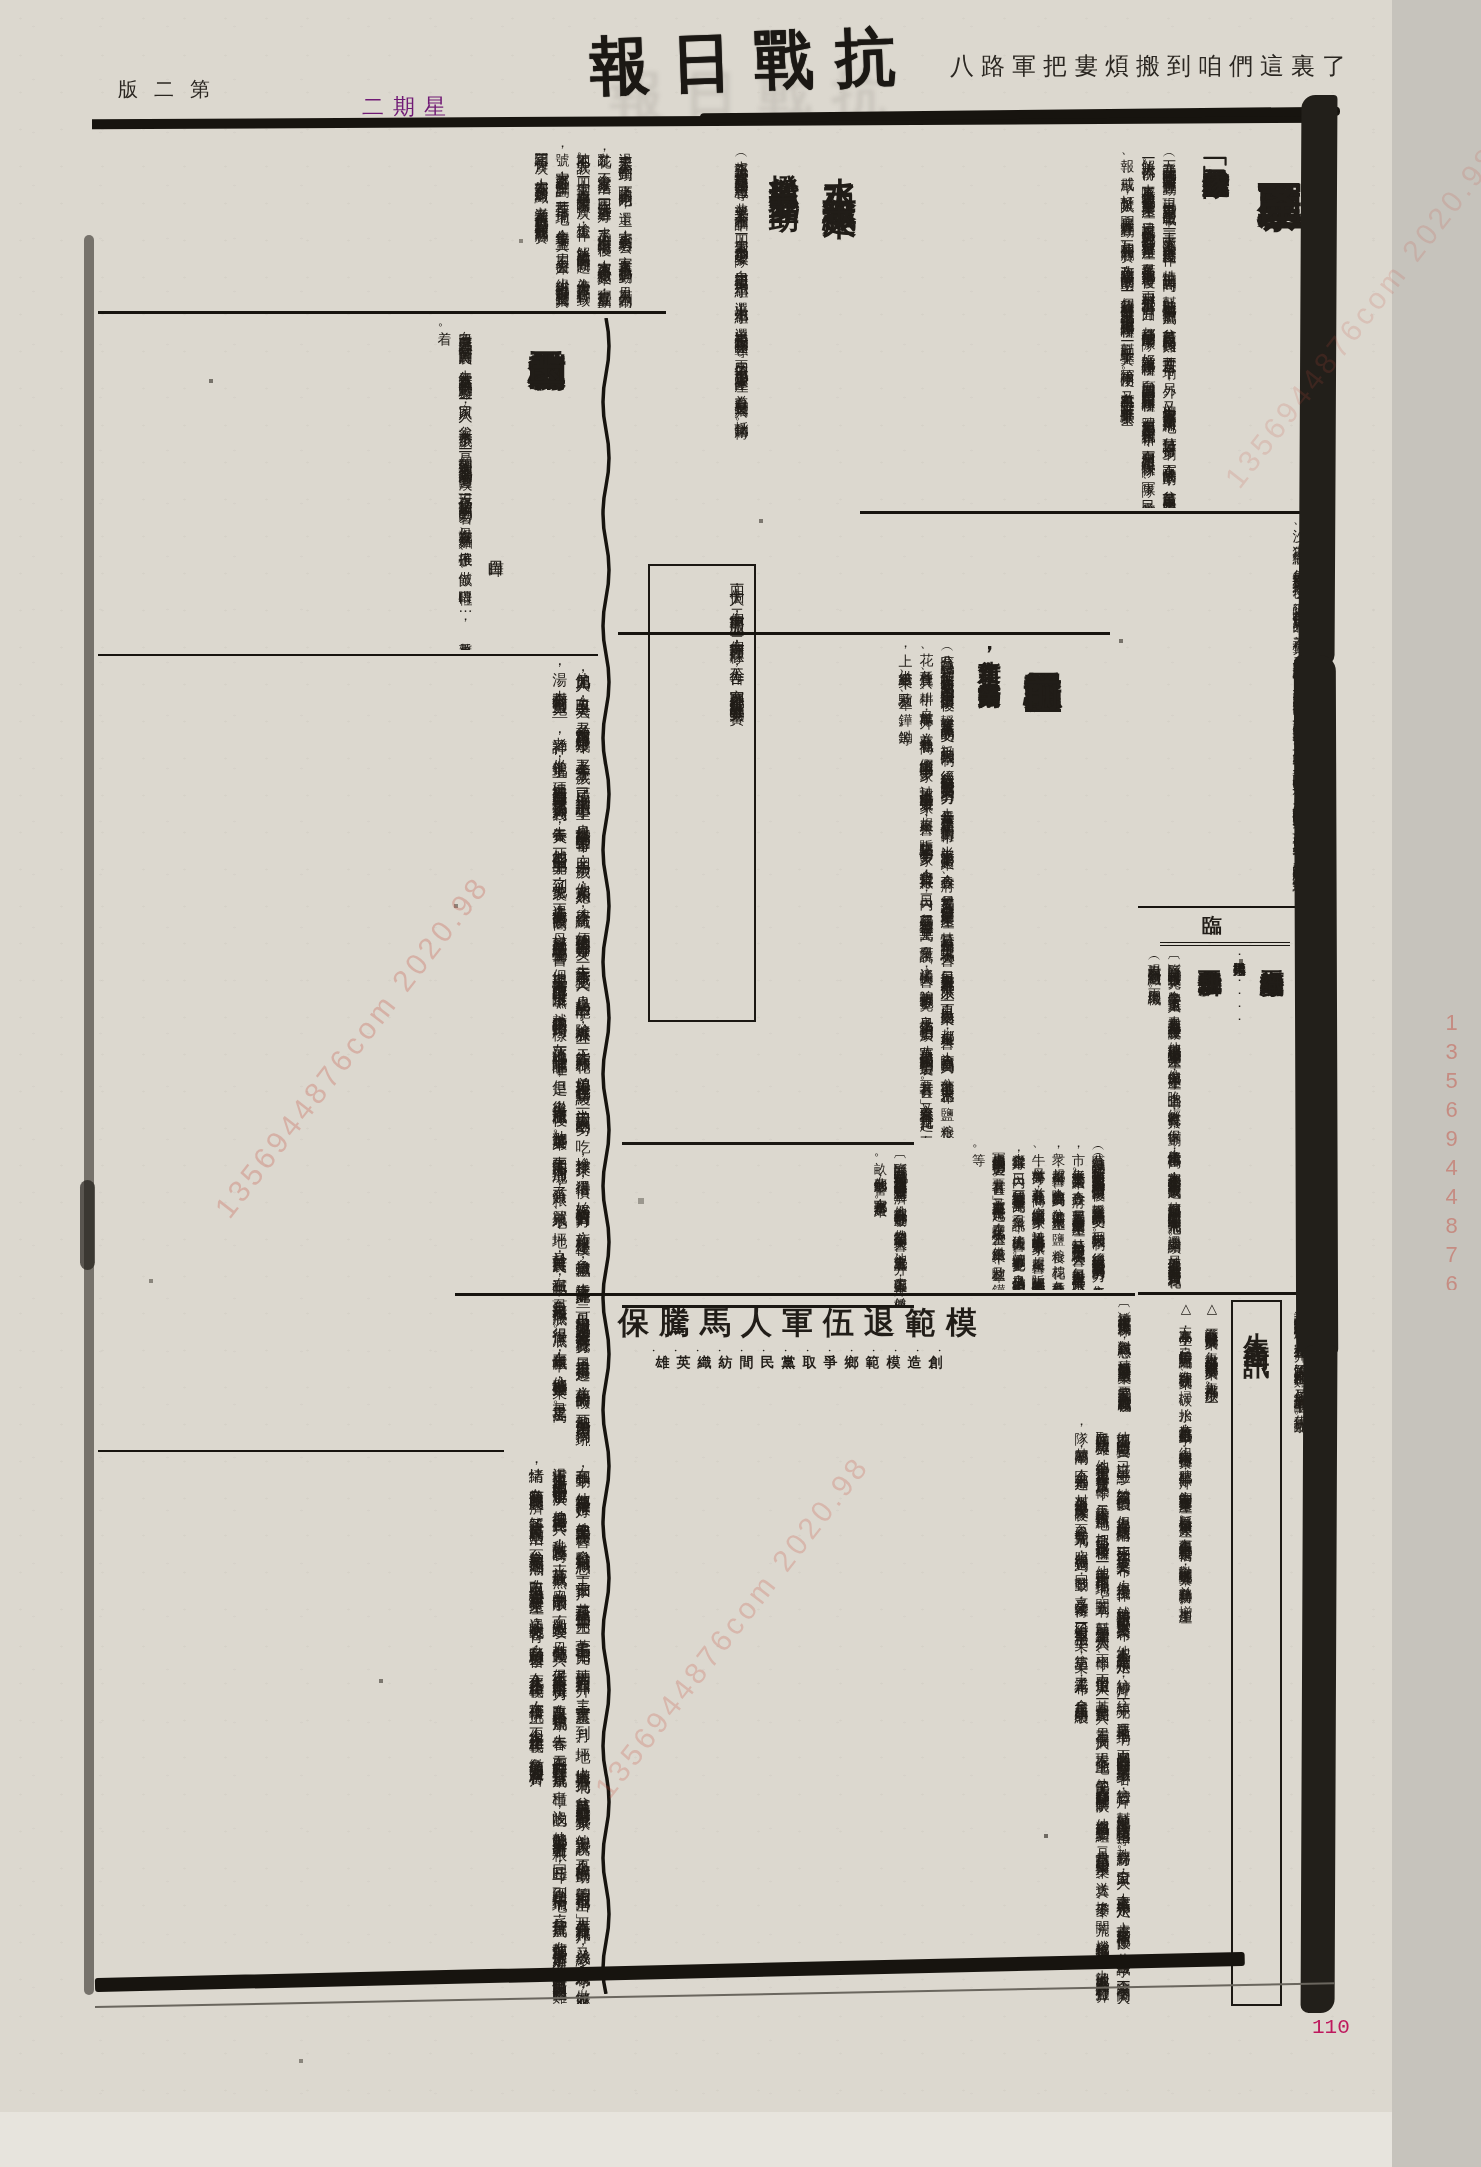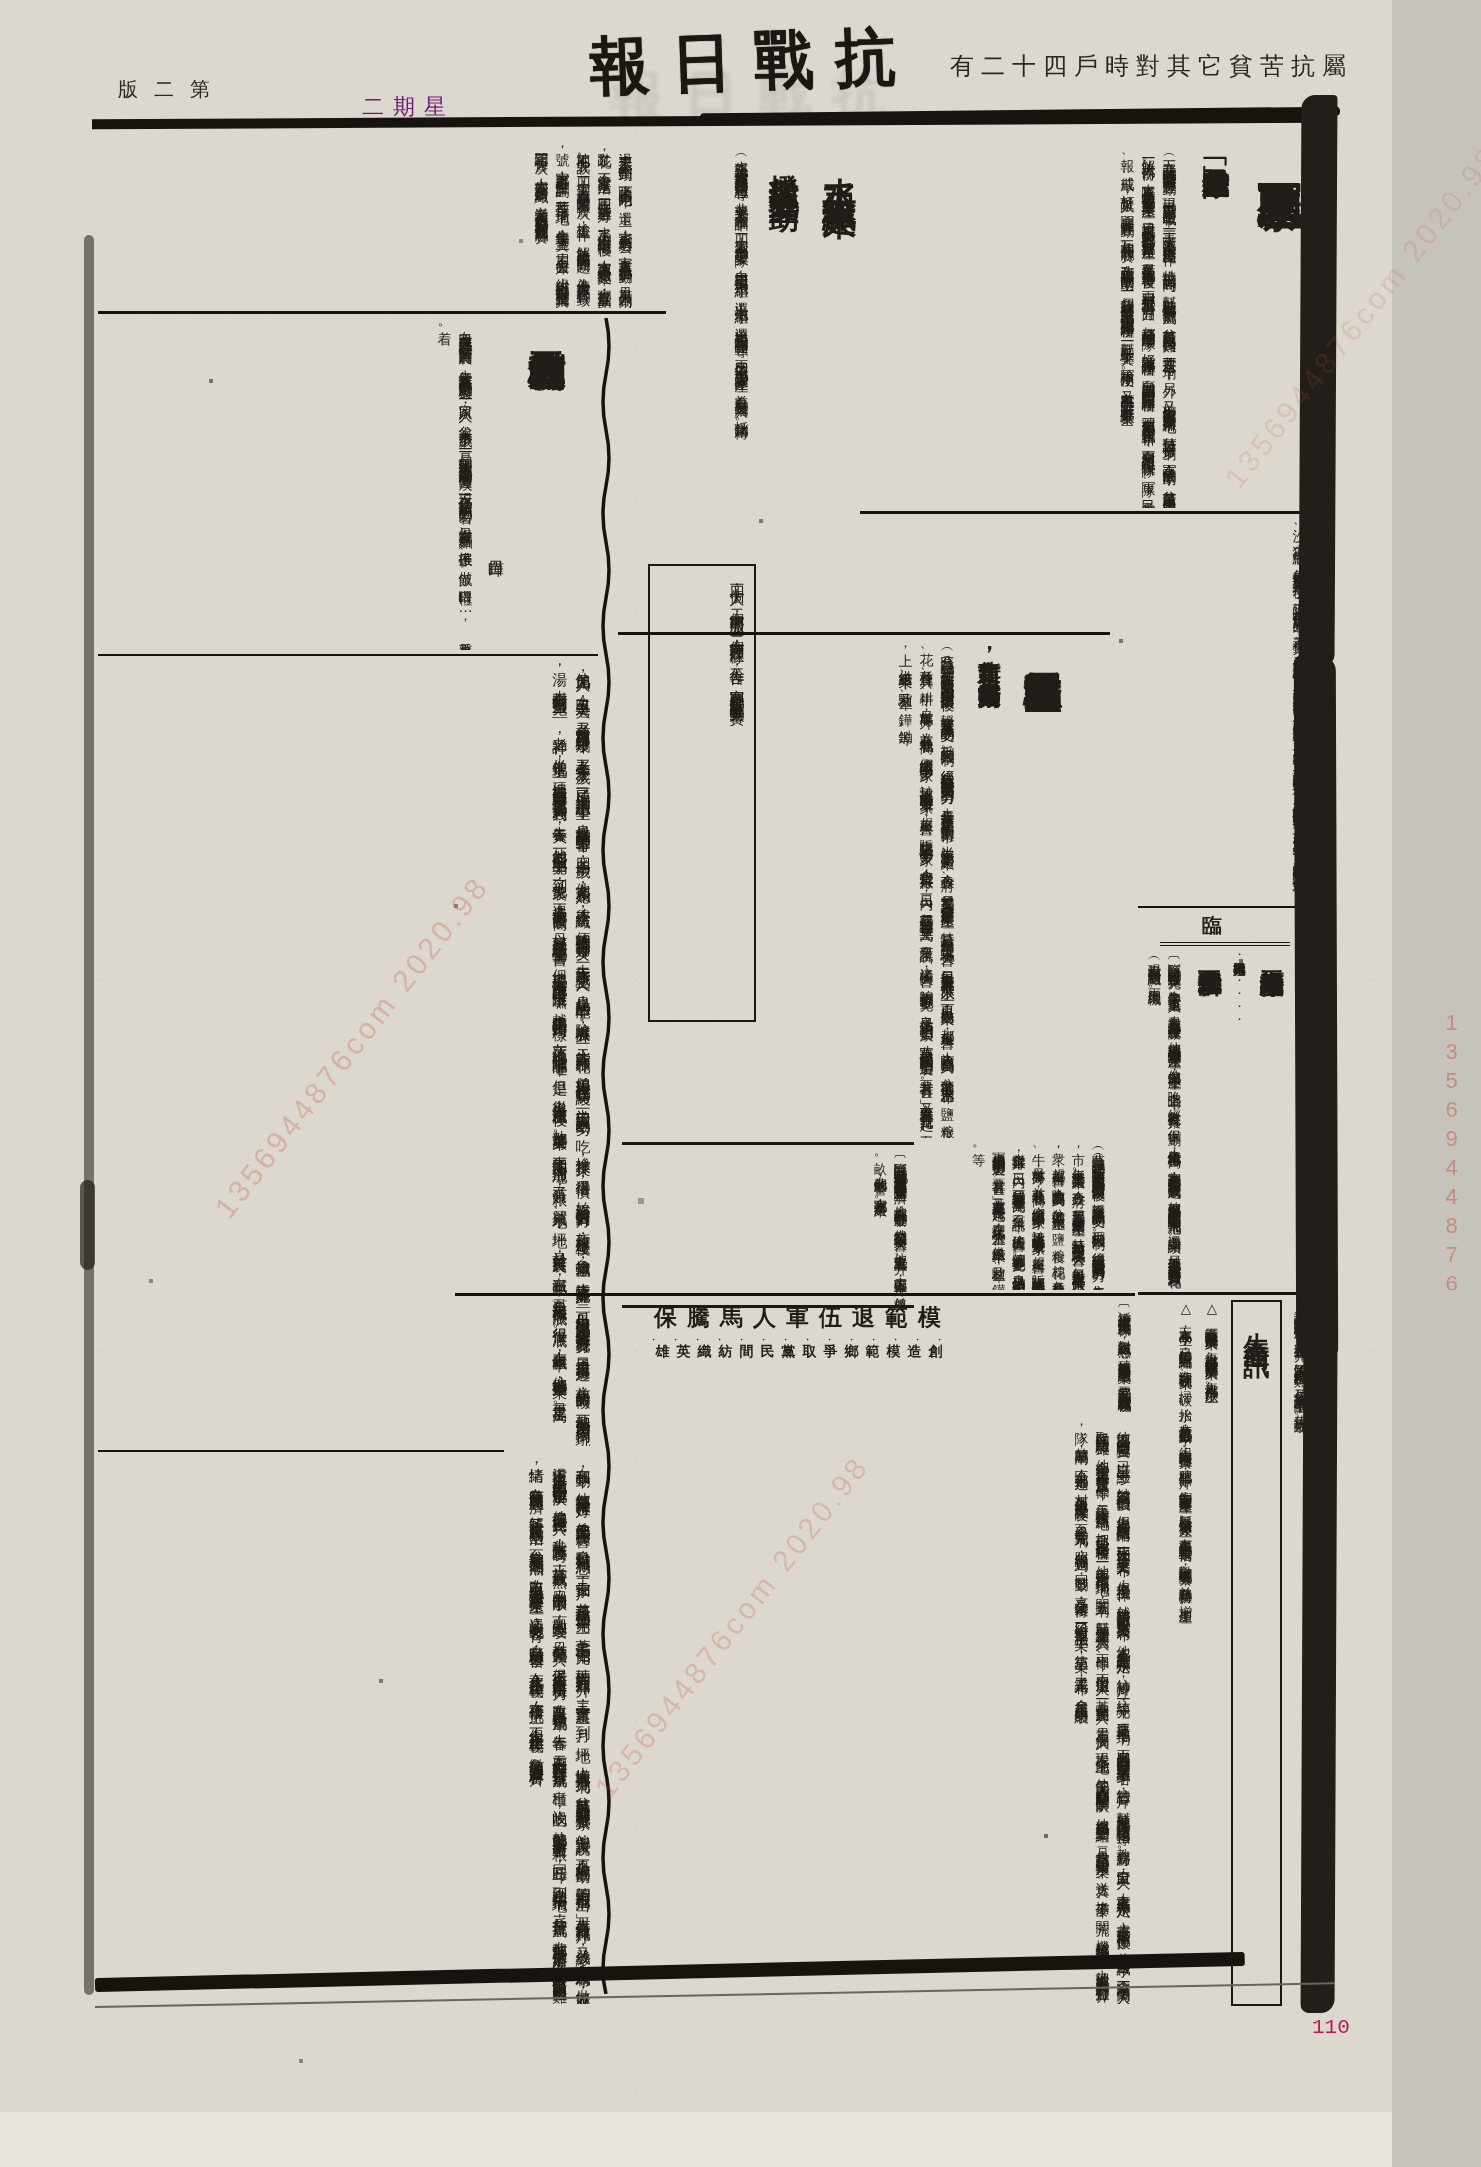--- a/index.html
+++ b/index.html
@@ -41,21 +41,21 @@
 <body>
 
 <div id="canvas">
   <div id="paper"></div>
   <div id="margin-right"></div>
   <div id="margin-bottom"></div>
   <div id="speckles"></div>
 
   <div id="masthead-ghost">報日戰抗</div>
   <div id="masthead">報日戰抗</div>
-  <div id="date-line">有二十四戶時對其它貧苦抗屬</div>
+  <div id="date-line">八路軍把婁煩搬到咱們這裏了</div>
   <div id="edition">版二第</div>
   <div id="weekday">二期星</div>
 
   <div class="rule-h" style="left:92px;top:116px;width:1244px;height:10px;transform:rotate(-0.3deg);"></div>
   <div class="rule-h" style="left:700px;top:110px;width:640px;height:9px;transform:rotate(-0.6deg);border-radius:4px;"></div>
 
   <div class="blk v" style="left:865px;top:148px;width:445px;height:360px;">
     <span class="hl" style="font-size:45px;letter-spacing:0px;margin-block-end:16px;">五寨軍政民互助生產</span>
     <span class="hl" style="font-size:27px;font-weight:bold;margin-block-end:18px;">有些村子已成立起「保耕隊」</span>
     <span class="body-t">（五寨訊）此間擁政愛民和擁軍運動，現已貫串到軍民生產戰中。三十一支隊一部為深入進行愛民工作，特抽出三天時間，幫助駐地七個村子的抗屬、貧苦農民和移民難民，共耕五百一十垧，另外，又抽出六隻大牛幫助羣衆耕地，估計可耕二百多垧。在軍隊的幫助下，貧苦農民生產困難，可解決一大部份。支隊長不僅領導戰士幫助羣衆生產，連日來配合當地村幹部在各村宣傳生產，羣衆受他宣傳影響後，兩村都提出「不再丟一方面」，都積極的幫助軍隊，好地給軍隊耕種，自願調白四兩戶自願給軍隊耕種，號召羣衆用變工來代替耕牛，有兩村組織了「保耕隊」，軍隊、民兵等都負責情報、戒嚴、打擊敵人，開展爆炸運動，互相展開競賽。在政府和軍隊的幫助下，一個行政村的羣衆就議出三十多垧地給軍隊耕種，幫助一千馱羊糞，給軍隊使用。又有村民平變出一千馱羊糞馱糞士。</span>
@@ -105,21 +105,21 @@
   <div class="blk v" style="left:620px;top:642px;width:488px;height:496px;">
     <span class="hl" style="font-size:38px;margin-block-end:12px;margin-block-start:40px;">靜樂騾馬大會盛況空前</span>
     <span class="hl" style="font-size:23px;font-weight:bold;margin-block-end:16px;">新建集市，商業貿易逐漸繁榮</span>
     <span class="body-t">（八分區訊）（遲到）從前年敵人佔領我商業貿易中心市場的婁煩鎮後，靜樂羣衆生產品的交易，受到極大限制。後經我縣府與嵐陽貿易支局的努力，去年八月重新建立了一個新的集市，半年來漸繁榮起來。今春政府、貿易支局為進一步幫助羣衆生產，特於三月中旬舉行了三天騾馬大會。每日與會羣衆都在六千人以上，百里以內羣衆，都趕來與會，大會除由貿易局、公商準備了大批土布、鹽、粮食、棉花、各種農具、耕牛、母羊等而外，並有各地私商，假縫攤販四十多家，計扭挑土產出賣者幾十家，趕來與會，販賣牛騾豬的有十多家。會上營業很好，三日內，貿易總額達一百五十萬元。羣衆說：「這樣的大會，咱們夢也夢不見。鬼子佔領了咱們婁煩，八路軍把婁煩搬到咱們這裏了，要甚有甚。」又交東縣在三月十九日起，在三天騾馬大會上，供給羣衆牛、驢及犁、鏵、鋤等。</span>
   </div>
   <div class="blk v body-s" style="left:622px;top:1142px;width:284px;height:148px;border-top:3px solid #1b1813;border-bottom:3px solid #1b1813;padding:6px 4px;">〔臨縣訊〕五區某村民兵指導員楊遵德在借粮中發動全村互濟，他首先在幹部中發動，然後召開羣衆大會，他先拿出黑豆二升、山藥蛋五十斤，並提出給抗屬代耕坪地三畝。在他的影響下，大家都互濟起來。</div>
   <div class="blk v body-s" style="left:912px;top:1142px;width:196px;height:148px;">（八分區訊）（遲到）從前年敵人佔領我商業貿易中心市場的婁煩鎮後，靜樂羣衆生產品的交易，受到極大限制。後經我縣府與嵐陽貿易支局的努力，去年八月重新建立了一個新的集市，半年來漸繁榮起來。今春政府、貿易支局為進一步幫助羣衆生產，特於三月中旬舉行了三天騾馬大會。每日與會羣衆都在六千人以上，百里以內羣衆，都趕來與會，大會除由貿易局、公商準備了大批土布、鹽、粮食、棉花、各種農具、耕牛、母羊等而外，並有各地私商，假縫攤販四十多家，計扭挑土產出賣者幾十家，趕來與會，販賣牛騾豬的有十多家。會上營業很好，三日內，貿易總額達一百五十萬元。羣衆說：「這樣的大會，咱們夢也夢不見。鬼子佔領了咱們婁煩，八路軍把婁煩搬到咱們這裏了，要甚有甚。」又交東縣在三月十九日起，在三天騾馬大會上，供給羣衆牛、驢及犁、鏵、鋤等。</div>
 
   <div class="rule-h" style="left:455px;top:1293px;width:680px;height:3px;"></div>
   <div class="blk" style="left:520px;top:1302px;width:565px;height:112px;text-align:center;">
-    <div style="font-size:23px;font-weight:bold;letter-spacing:10px;">保騰馬人軍伍退範模</div>
+    <div style="font-size:31px;font-weight:bold;letter-spacing:10px;">保騰馬人軍伍退範模</div>
     <div style="font-size:10px;letter-spacing:12px;line-height:6px;margin-top:4px;">・・・・・・・・・・・・・・</div>
     <div style="font-size:14px;font-weight:bold;letter-spacing:7px;">雄英織紡間民黨取爭鄉範模造創</div>
   </div>
   <div class="blk v body-s" style="left:1090px;top:1300px;width:44px;height:112px;">〔神府訊〕模範退伍軍人馬騰保，對紡織很熱心，積極幫助羣衆發展紡織事業，要把三區五鄉創造成紡織模範鄉。</div>
   <div class="blk v body-t" style="left:460px;top:1420px;width:674px;height:584px;">他訂出不同的紡織質量，已訂出三等土紗，紗質給不同的價錢。但為提高婦女紡織情緒，比如平常一斤紗換一丈五尺布，但為優抗工作，就給溫家川抗屬較一般人多換三尺布。他本人今年計劃織布八十疋，紡紗卅斤，紡線一千元，還要種地十二垧。出兩個月的時間幫助羣衆紡織三十名，紡紗三百斤，幫助他經常出外作紡織技術指導，教育紡婦。全家五口人，大女孩已織布十六疋，十歲小女孩幫助他作飯，此外還要念書識字，全家沒有一個閑人，老馬決心爭取作民間紡織英雄。他今年和退伍軍人合作社入股買了一條牛，每天給大家輪流耕地，把自己地放在最後耕種。他一年中要抽出種地十垧地，開荒五垧，幫助二個變工組共八個人、兩條牛、兩個退伍軍人，其中一個參加民兵，另有三個病人，現在不能上地，他父子三人問題都能好好的解決了。他親自領導的變工組，二月十八日開始變工修水渠、送糞、擔麥子、開荒，機梭都搞得熱火朝天。由於他處處為大家的利益打算，他領導的變工隊，赫屬不閙，全區人都知道，村人選他做生產大隊長，至今已墾荒九垧，照顧得很週到，同發動下，享受公家優待，給了口粮一石下土機子一架，紡車三架，織了八疋布，全是川自己紡的綫子。</div>
 
   <div class="edge" style="left:1300px;top:95px;width:36px;height:570px;border-radius:14px 4px 10px 6px;transform:rotate(.3deg);"></div>
   <div class="edge" style="left:1295px;top:655px;width:42px;height:700px;border-radius:8px 16px 6px 12px;transform:rotate(-.2deg);"></div>
   <div class="edge" style="left:1302px;top:1345px;width:34px;height:668px;border-radius:10px 6px 14px 8px;transform:rotate(.25deg);"></div>
   <div class="edge" style="left:84px;top:235px;width:10px;height:1760px;opacity:.55;border-radius:5px;"></div>

